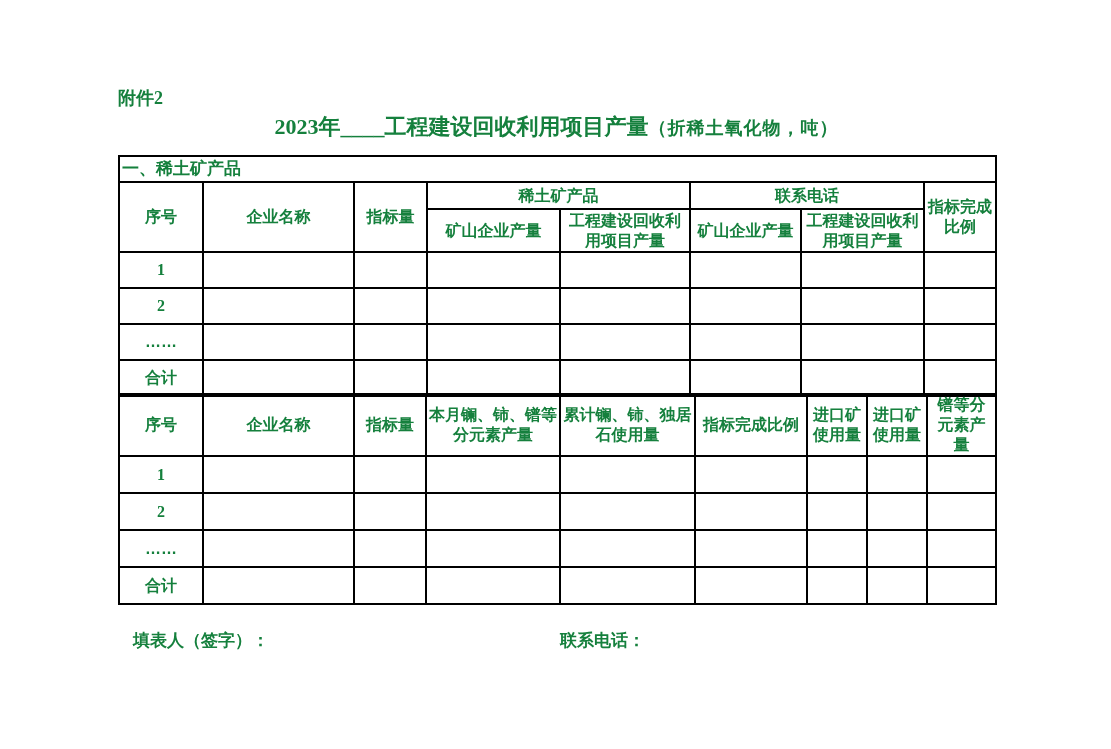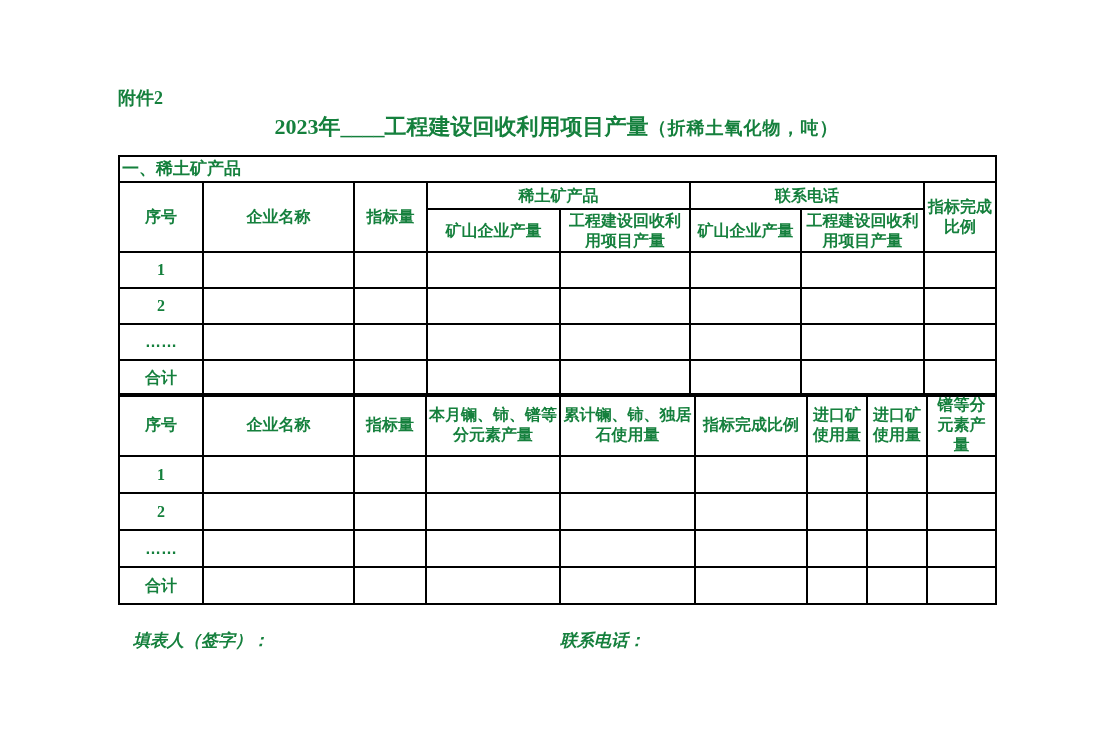--- a/index.html
+++ b/index.html
@@ -72,21 +72,20 @@
   td.seq-cell {
     font-family: "Liberation Serif", serif;
     font-size: 17px;
   }
   .footer-label {
     position: absolute;
     top: 629px;
     font-weight: bold;
     font-size: 17px;
     white-space: nowrap;
-    font-style: italic;
   }
   #filler-label { left: 133px; }
   #phone-label { left: 560px; }
 </style>
 </head>
 <body>
 
 <div class="page">
 
   <div class="attachment">附件2</div>

